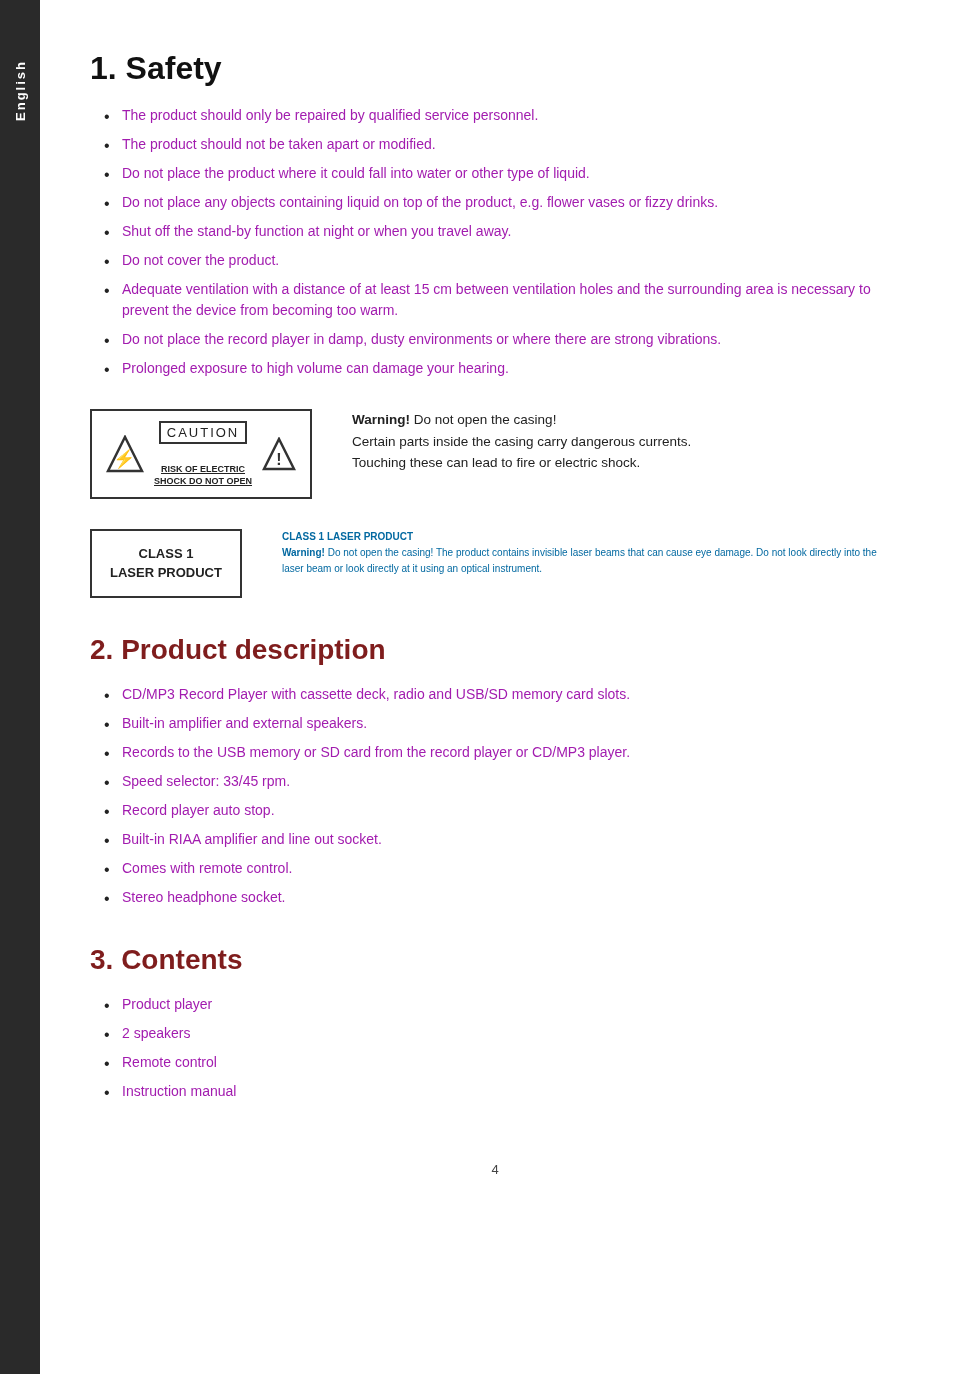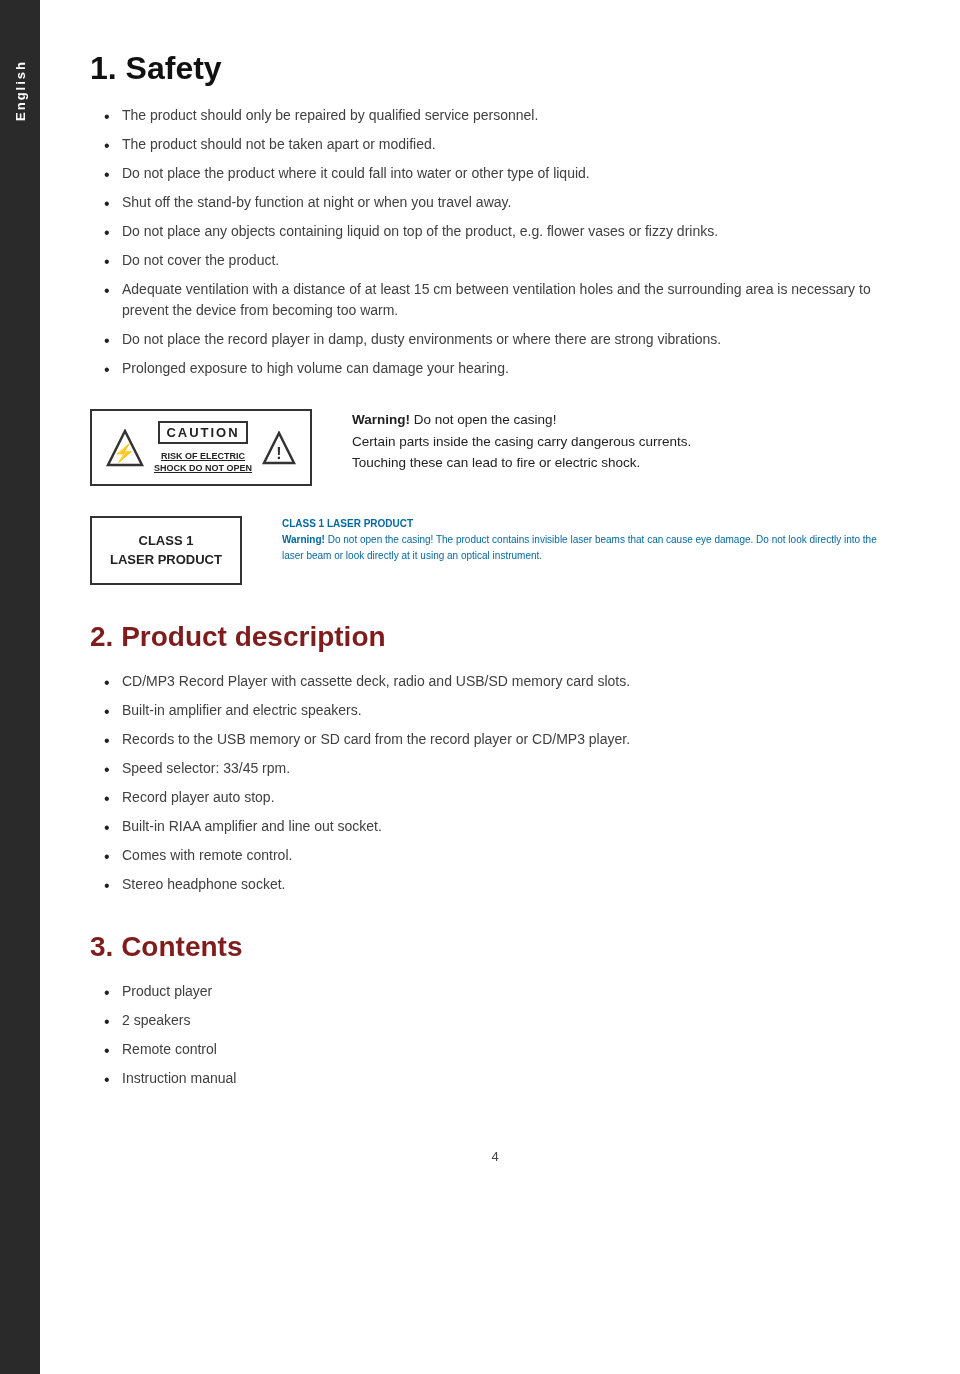--- a/index.html
+++ b/index.html
@@ -59,21 +59,21 @@
       margin-bottom: 20px;
       padding-left: 10px;
     }
 
     .bullet-list li {
       position: relative;
       padding-left: 22px;
       margin-bottom: 8px;
       line-height: 1.5;
       font-size: 14px;
-      color: #404040;
+      color: #a21caf;
     }
 
     .bullet-list li::before {
       content: "•";
       position: absolute;
       left: 4px;
       top: 0;
       font-size: 16px;
       color: #222;
     }
@@ -102,25 +102,25 @@
     }
 
     .caution-text-block {
       display: flex;
       flex-direction: column;
       align-items: center;
     }
 
     .caution-title {
       font-size: 13px;
-      font-weight: bold;
+      font-weight: normal;
       letter-spacing: 2px;
       border: 2px solid #333;
       padding: 2px 6px;
-      margin-bottom: 7px;
+      margin-bottom: 20px;
     }
 
     .caution-subtitle {
       font-size: 9px;
       text-align: center;
       line-height: 1.3;
       font-weight: bold;
       text-decoration: underline;
     }
 
@@ -184,22 +184,22 @@
 </div>
 
 <div class="main-content">
 
   <h1 class="section-title">1. Safety</h1>
 
   <ul class="bullet-list">
     <li>The product should only be repaired by qualified service personnel.</li>
     <li>The product should not be taken apart or modified.</li>
     <li>Do not place the product where it could fall into water or other type of liquid.</li>
+    <li>Do not place any objects containing liquid on top of the product, e.g. flower vases or fizzy drinks.</li>
     <li>Shut off the stand-by function at night or when you travel away.</li>
-    <li>Do not place any objects containing liquid on top of the product, e.g. flower vases or fizzy drinks.</li>
     <li>Do not cover the product.</li>
     <li>Adequate ventilation with a distance of at least 15 cm between ventilation holes and the surrounding area is necessary to prevent the device from becoming too warm.</li>
     <li>Do not place the record player in damp, dusty environments or where there are strong vibrations.</li>
     <li>Prolonged exposure to high volume can damage your hearing.</li>
   </ul>
 
   <div class="caution-section">
     <div class="caution-box">
 
       <svg class="caution-symbol" viewBox="0 0 38 38" xmlns="http://www.w3.org/2000/svg">
@@ -234,21 +234,21 @@
       <strong>CLASS 1 LASER PRODUCT</strong><br>
       <strong>Warning!</strong>
       <span>Do not open the casing! The product contains invisible laser beams that can cause eye damage. Do not look directly into the laser beam or look directly at it using an optical instrument.</span>
     </div>
   </div>
 
   <h2 class="section-title">2. Product description</h2>
 
   <ul class="bullet-list">
     <li>CD/MP3 Record Player with cassette deck, radio and USB/SD memory card slots.</li>
-    <li>Built-in amplifier and electric speakers.</li>
+    <li>Built-in amplifier and external speakers.</li>
     <li>Records to the USB memory or SD card from the record player or CD/MP3 player.</li>
     <li>Speed selector: 33/45 rpm.</li>
     <li>Record player auto stop.</li>
     <li>Built-in RIAA amplifier and line out socket.</li>
     <li>Comes with remote control.</li>
     <li>Stereo headphone socket.</li>
   </ul>
 
   <h2 class="section-title">3. Contents</h2>
 

